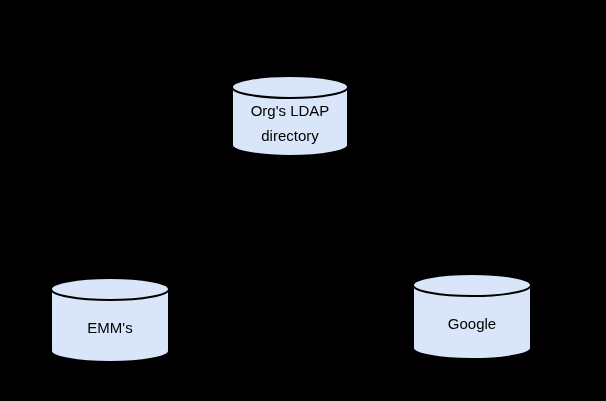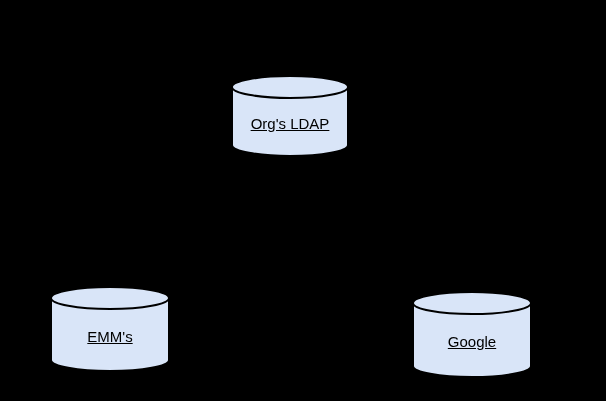--- a/index.html
+++ b/index.html
@@ -16,22 +16,22 @@
   .stage {
     position: relative;
     width: 606px;
     height: 401px;
     background: #000000;
   }
   .node {
     position: absolute;
   }
   .node-ldap   { left: 231px; top: 75px;  width: 118px; height: 82px; }
-  .node-emm    { left: 50px;  top: 286px; width: 120px; height: 86px; }
-  .node-google { left: 412px; top: 291px; width: 120px; height: 87px; }
+  .node-emm    { left: 50px;  top: 277px; width: 120px; height: 86px; }
+  .node-google { left: 412px; top: 273px; width: 120px; height: 87px; }
   .cyl-svg {
     position: absolute;
     left: 0; top: 0;
     width: 100%; height: 100%;
     display: block;
   }
   .cyl-body, .cyl-top {
     fill: var(--fill, #d9e5f8);
     stroke: var(--stroke, #000000);
     stroke-width: 2px;
@@ -42,35 +42,35 @@
     padding-top: 14px;
     display: flex;
     flex-direction: column;
     align-items: center;
     justify-content: center;
     text-align: right;
     font-size: 15px;
     line-height: 25px;
     color: var(--text, #000000);
     pointer-events: none;
-    text-decoration: underline;
   }
 </style>
 </head>
 <body style="background: rgb(0, 0, 0);">
 
 <div class="stage">
 
   <div class="node node-ldap" style="--fill: #d9e5f8; --stroke: #000000; --text: #000000;">
     <svg class="cyl-svg" viewBox="0 0 118 82" preserveAspectRatio="none">
       <path class="cyl-body" d="M1,12 L1,70 A58,11 0 0 0 117,70 L117,12"></path>
       <ellipse class="cyl-top" cx="59" cy="12" rx="58" ry="11"></ellipse>
     </svg>
     <div class="cyl-label">
       <div>Org's LDAP</div>
+      <div>directory</div>
     </div>
   </div>
 
   <div class="node node-emm" style="--fill: #d9e5f8; --stroke: #000000; --text: #000000;">
     <svg class="cyl-svg" viewBox="0 0 120 86" preserveAspectRatio="none">
       <path class="cyl-body" d="M1,12 L1,74 A59,11 0 0 0 119,74 L119,12"></path>
       <ellipse class="cyl-top" cx="60" cy="12" rx="59" ry="11"></ellipse>
     </svg>
     <div class="cyl-label">
       <div>EMM's</div>

